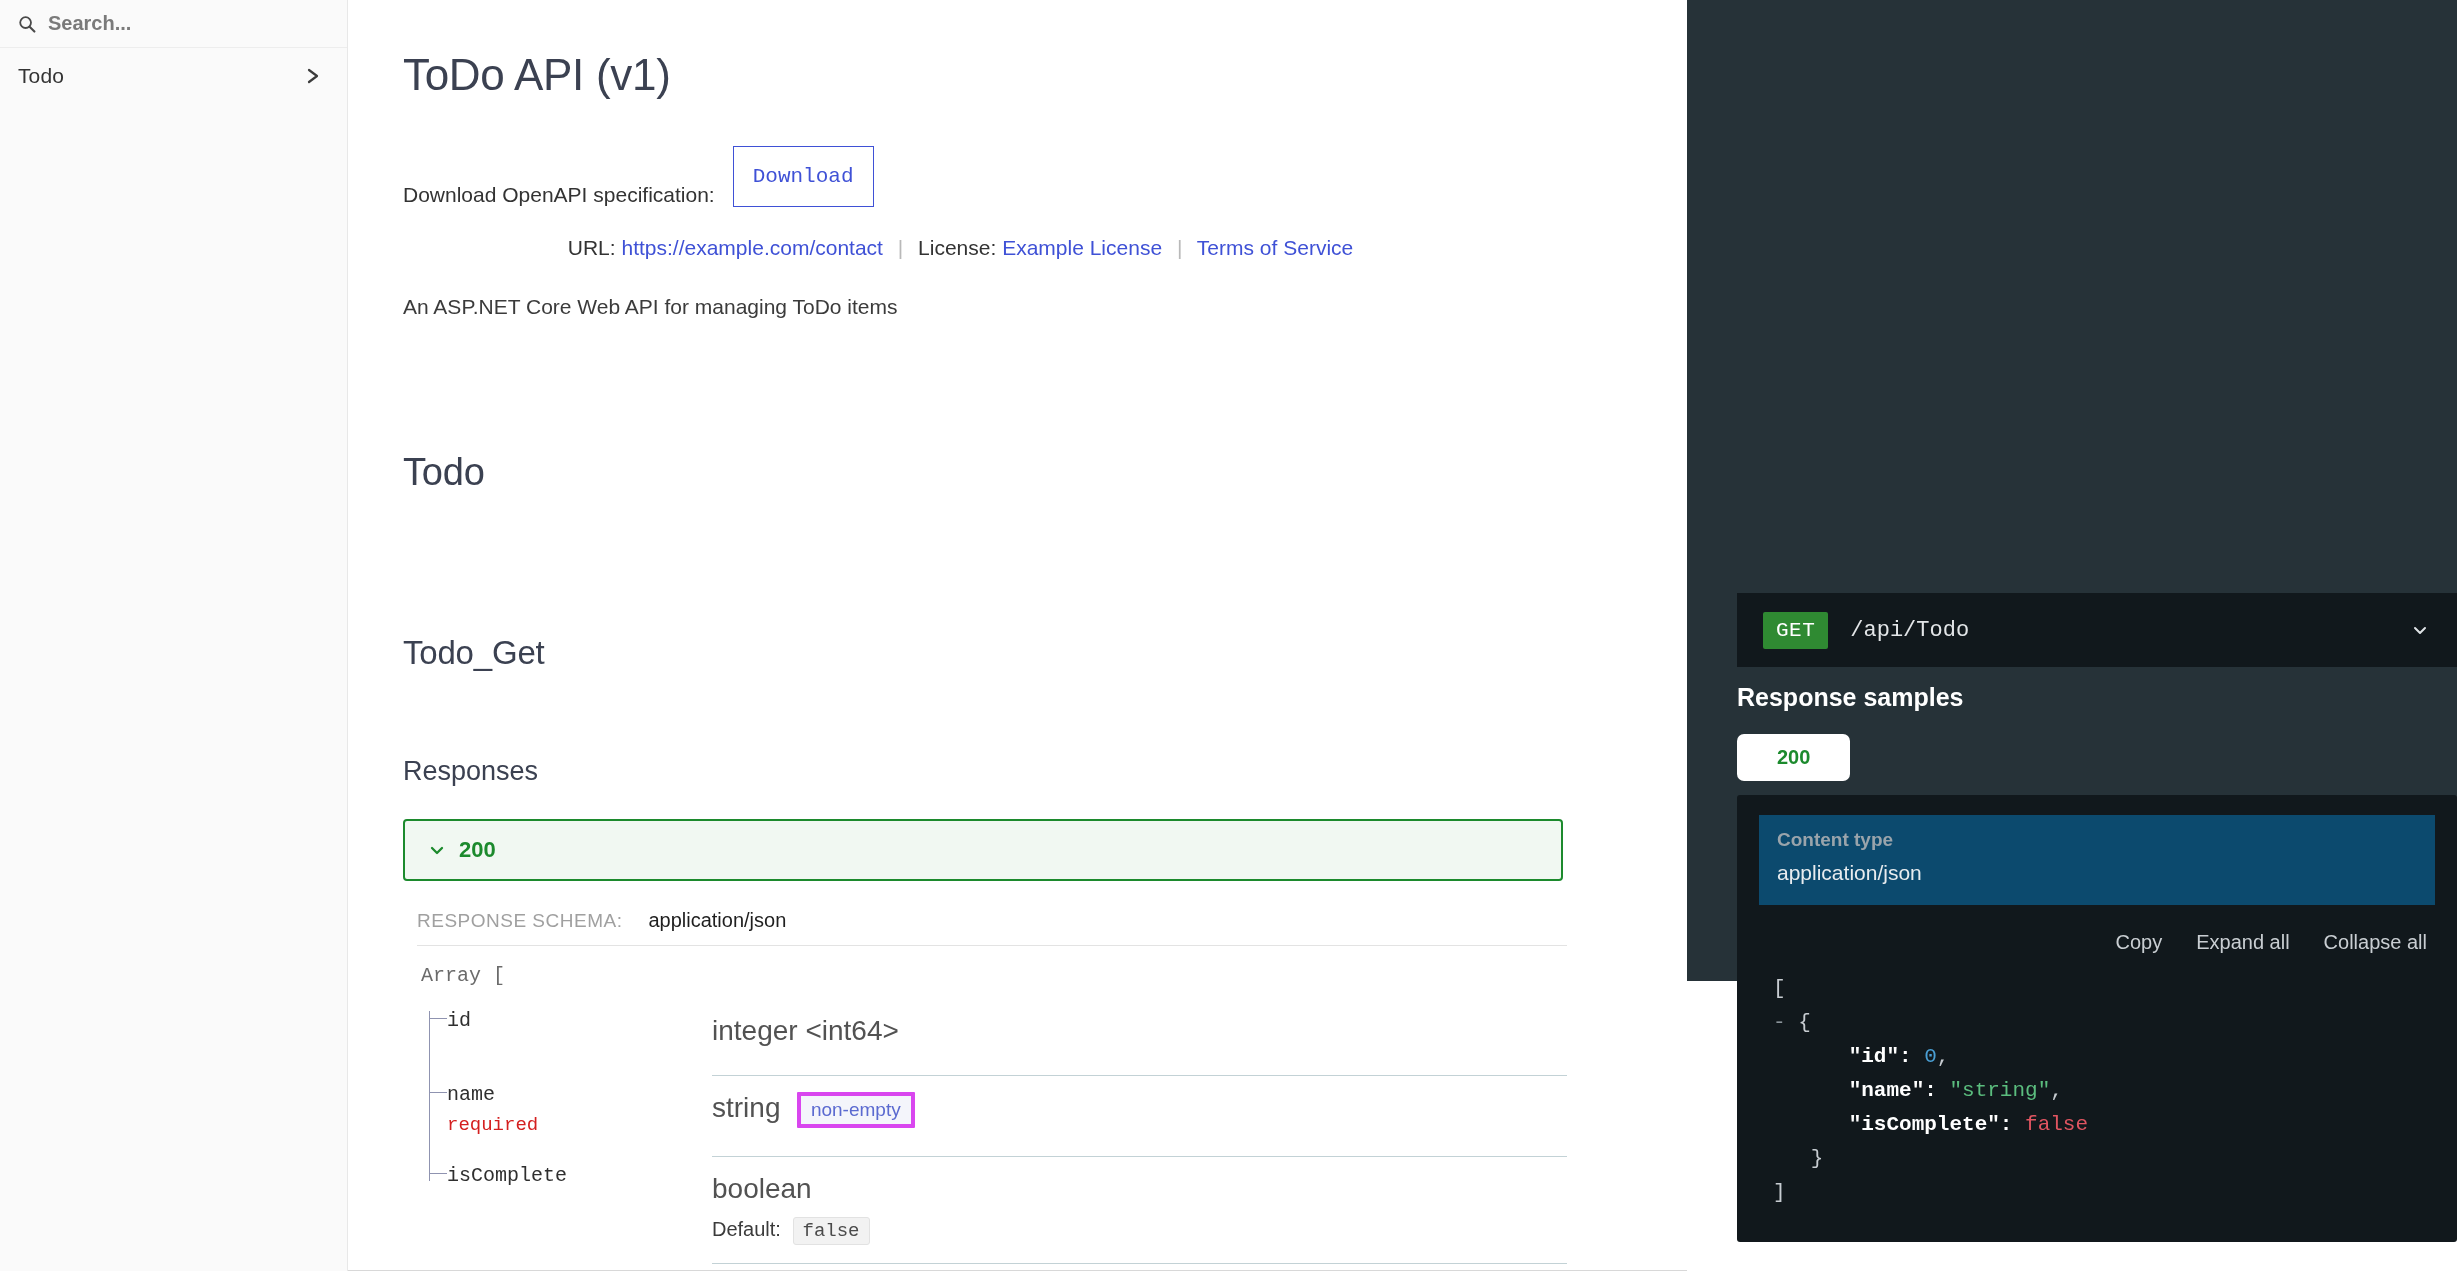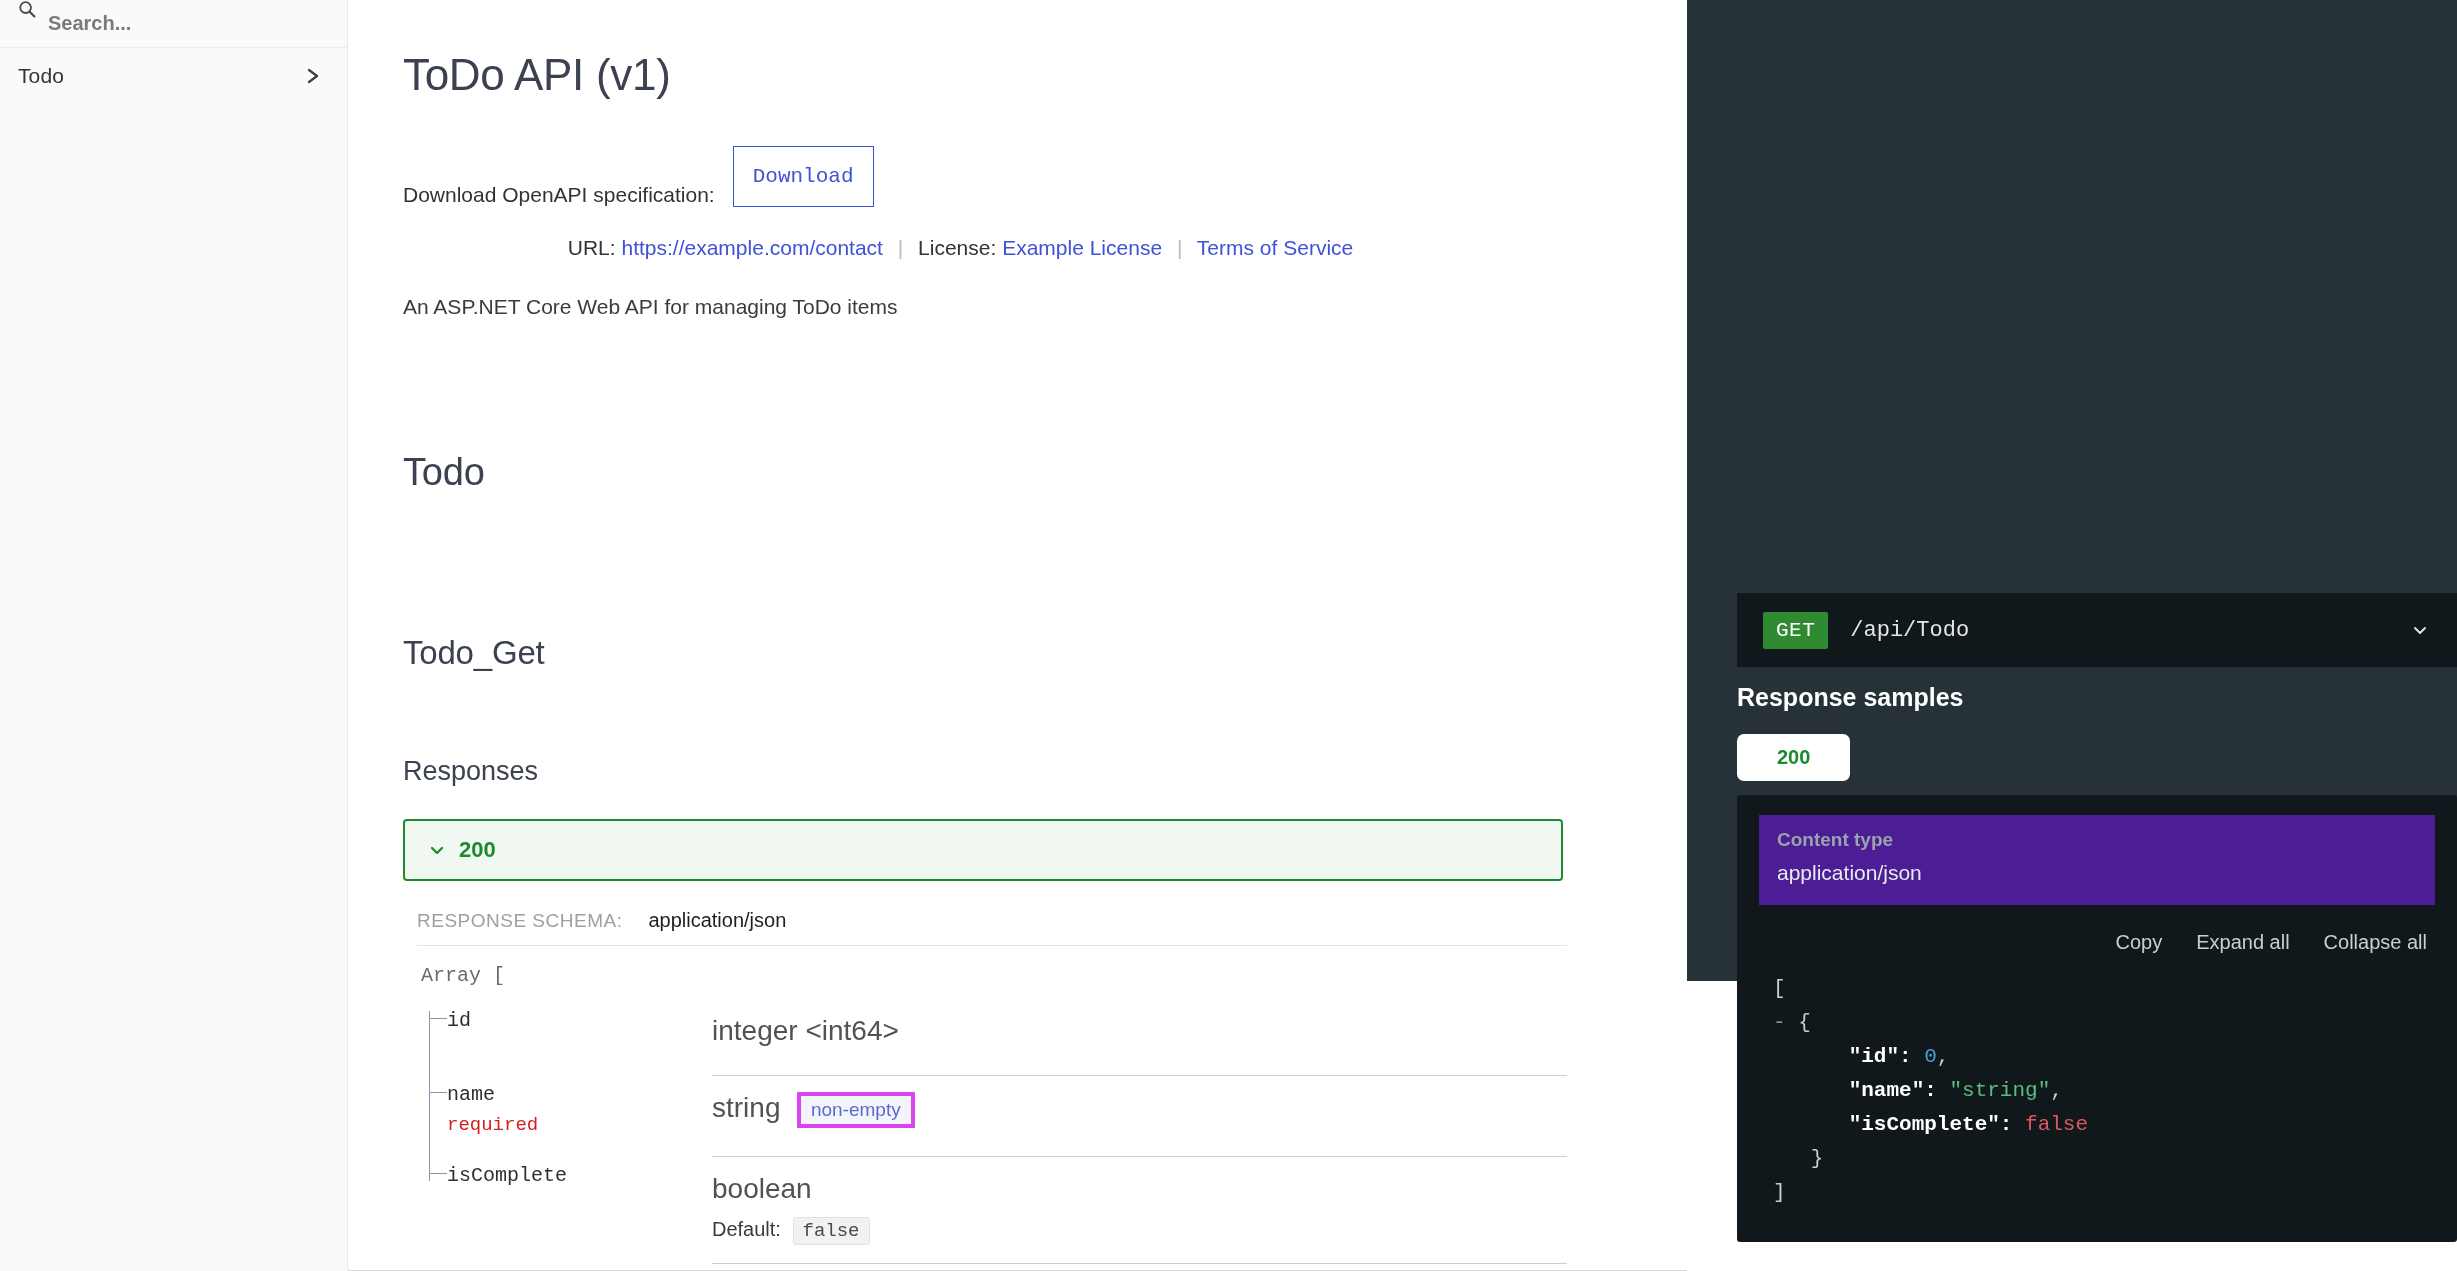--- a/index.html
+++ b/index.html
@@ -20,20 +20,21 @@
   .sidebar {
     width: 348px;
     min-width: 348px;
     height: 1271px;
     background: #fafafa;
     border-right: 1px solid #e8e8e8;
     padding-top: 0;
   }
   .search-row {
     display: flex;
+    align-items: center;
     height: 48px;
     padding: 0 26px 0 18px;
     border-bottom: 1px solid #ededed;
   }
   .search-icon {
     width: 18px; height: 18px;
     margin-right: 12px;
     flex: 0 0 18px;
     color: #4a4a4a;
     display: flex; align-items: center; justify-content: center;
@@ -354,21 +355,21 @@
     cursor: pointer;
   }
   .sample-box {
     margin-top: 14px;
     background: #11181c;
     border-radius: 3px;
     padding: 20px 22px 26px 22px;
     width: 720px;
   }
   .ct-block {
-    background: #4c1d95;
+    background: #0c4a6e;
     padding: 14px 18px 20px 18px;
     margin-bottom: 14px;
   }
   .ct-label {
     font-size: 19px;
     font-weight: 700;
     color: #9aa4ab;
     margin-bottom: 10px;
   }
   .ct-value {

